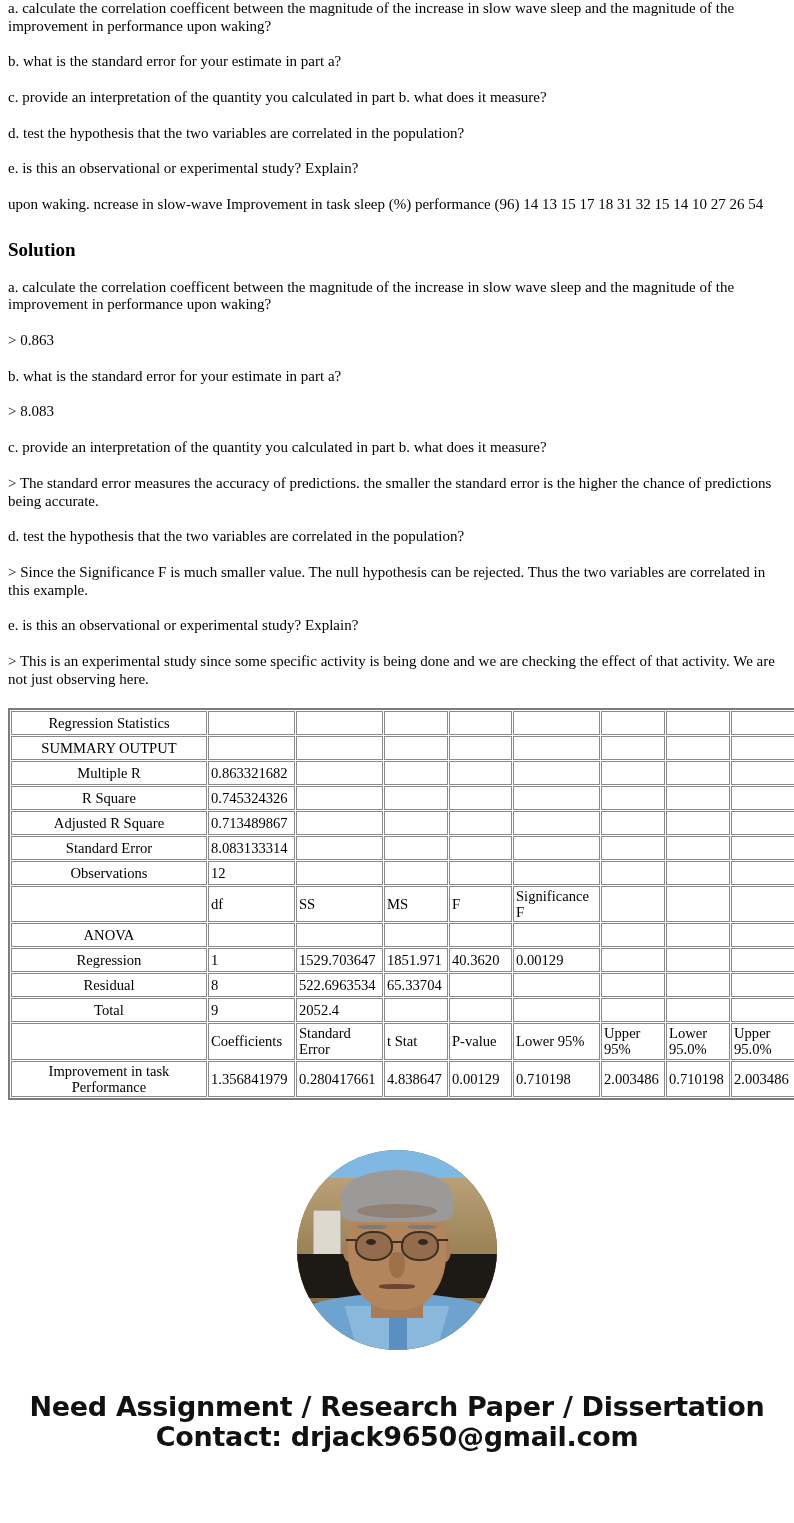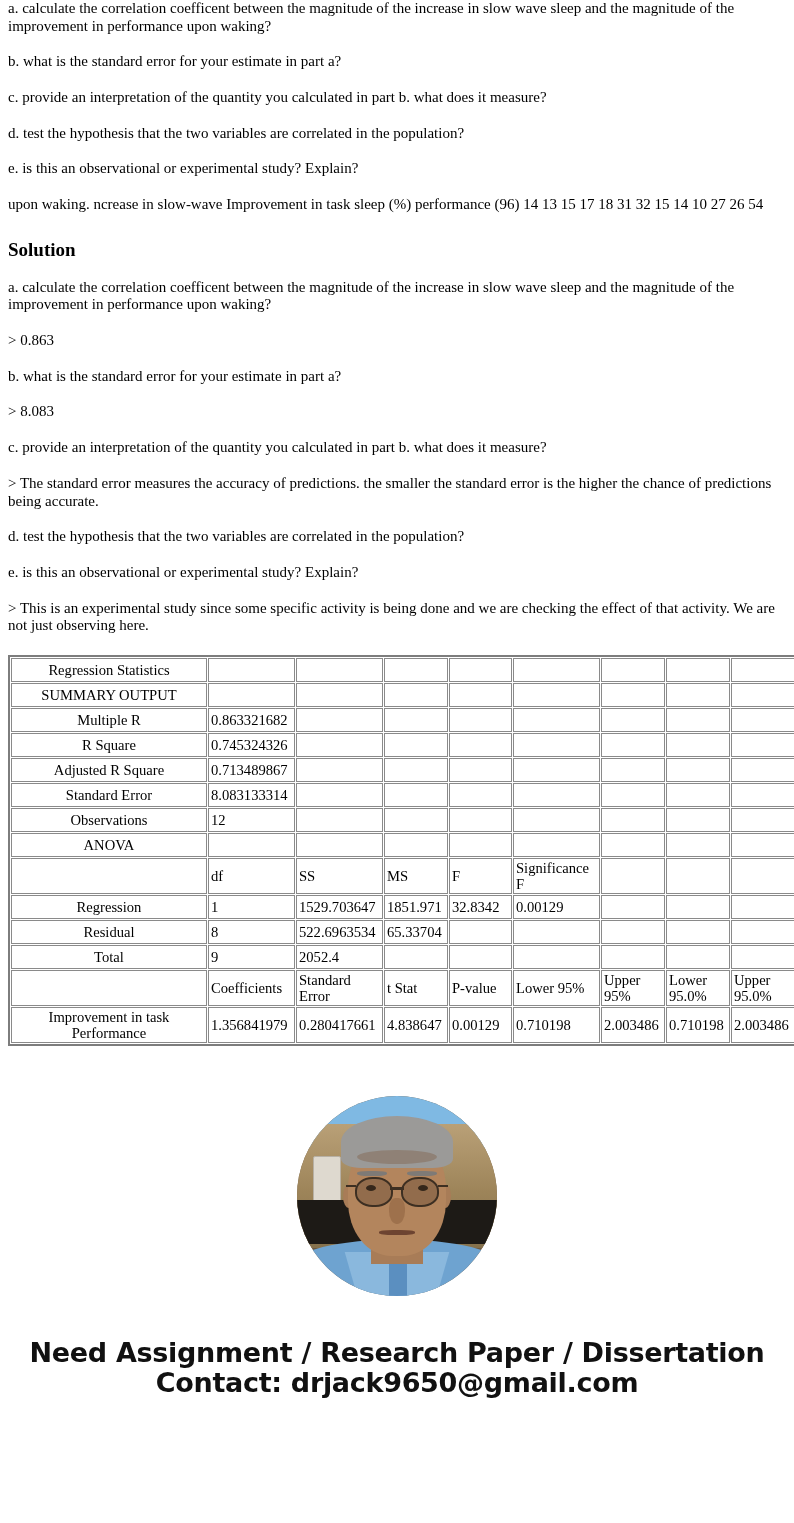--- a/index.html
+++ b/index.html
@@ -235,20 +235,21 @@
   <div class="qa-block">
     <h3 class="solution-heading">Solution</h3>
 
     <p class="para">a. calculate the correlation coefficent between the magnitude of the increase in slow wave sleep and the magnitude of the improvement in performance upon waking?</p>
     <p class="para">&gt; 0.863</p>
     <p class="para">b. what is the standard error for your estimate in part a?</p>
     <p class="para">&gt; 8.083</p>
     <p class="para">c. provide an interpretation of the quantity you calculated in part b. what does it measure?</p>
     <p class="para">&gt; The standard error measures the accuracy of predictions. the smaller the standard error is the higher the chance of predictions being accurate.</p>
     <p class="para">d. test the hypothesis that the two variables are correlated in the population?</p>
+    <p class="para">&gt; Since the Significance F is much smaller value. The null hypothesis can be rejected. Thus the two variables are correlated in this example.</p>
     <p class="para">e. is this an observational or experimental study? Explain?</p>
     <p class="para">&gt; This is an experimental study since some specific activity is being done and we are checking the effect of that activity. We are not just observing here.</p>
   </div>
 
   <div class="spacer-before-table"></div>
 
   <table class="reg-table">
     <colgroup>
       <col class="c0">
         <col class="c1">
@@ -332,47 +333,47 @@
           <td class="val">12</td>
           <td class="val"></td>
           <td class="val"></td>
           <td class="val"></td>
           <td class="val"></td>
           <td class="val"></td>
           <td class="val"></td>
           <td class="val"></td>
         </tr>
         <tr>
-          <td class="label">ANOVA</td>
-          <td class="val"></td>
-          <td class="val"></td>
-          <td class="val"></td>
-          <td class="val"></td>
-          <td class="val"></td>
-          <td class="val"></td>
-          <td class="val"></td>
-          <td class="val"></td>
-        </tr>
-        <tr>
           <td class="label"></td>
           <td class="val">df</td>
           <td class="val">SS</td>
           <td class="val">MS</td>
           <td class="val">F</td>
           <td class="val">Significance F</td>
           <td class="val"></td>
           <td class="val"></td>
           <td class="val"></td>
         </tr>
         <tr>
+          <td class="label">ANOVA</td>
+          <td class="val"></td>
+          <td class="val"></td>
+          <td class="val"></td>
+          <td class="val"></td>
+          <td class="val"></td>
+          <td class="val"></td>
+          <td class="val"></td>
+          <td class="val"></td>
+        </tr>
+        <tr>
           <td class="label">Regression</td>
           <td class="val">1</td>
           <td class="val">1529.703647</td>
           <td class="val">1851.971</td>
-          <td class="val">32.8342</td>
+          <td class="val">40.3620</td>
           <td class="val">0.00129</td>
           <td class="val"></td>
           <td class="val"></td>
           <td class="val"></td>
         </tr>
         <tr>
           <td class="label">Residual</td>
           <td class="val">8</td>
           <td class="val">522.6963534</td>
           <td class="val">65.33704</td>

